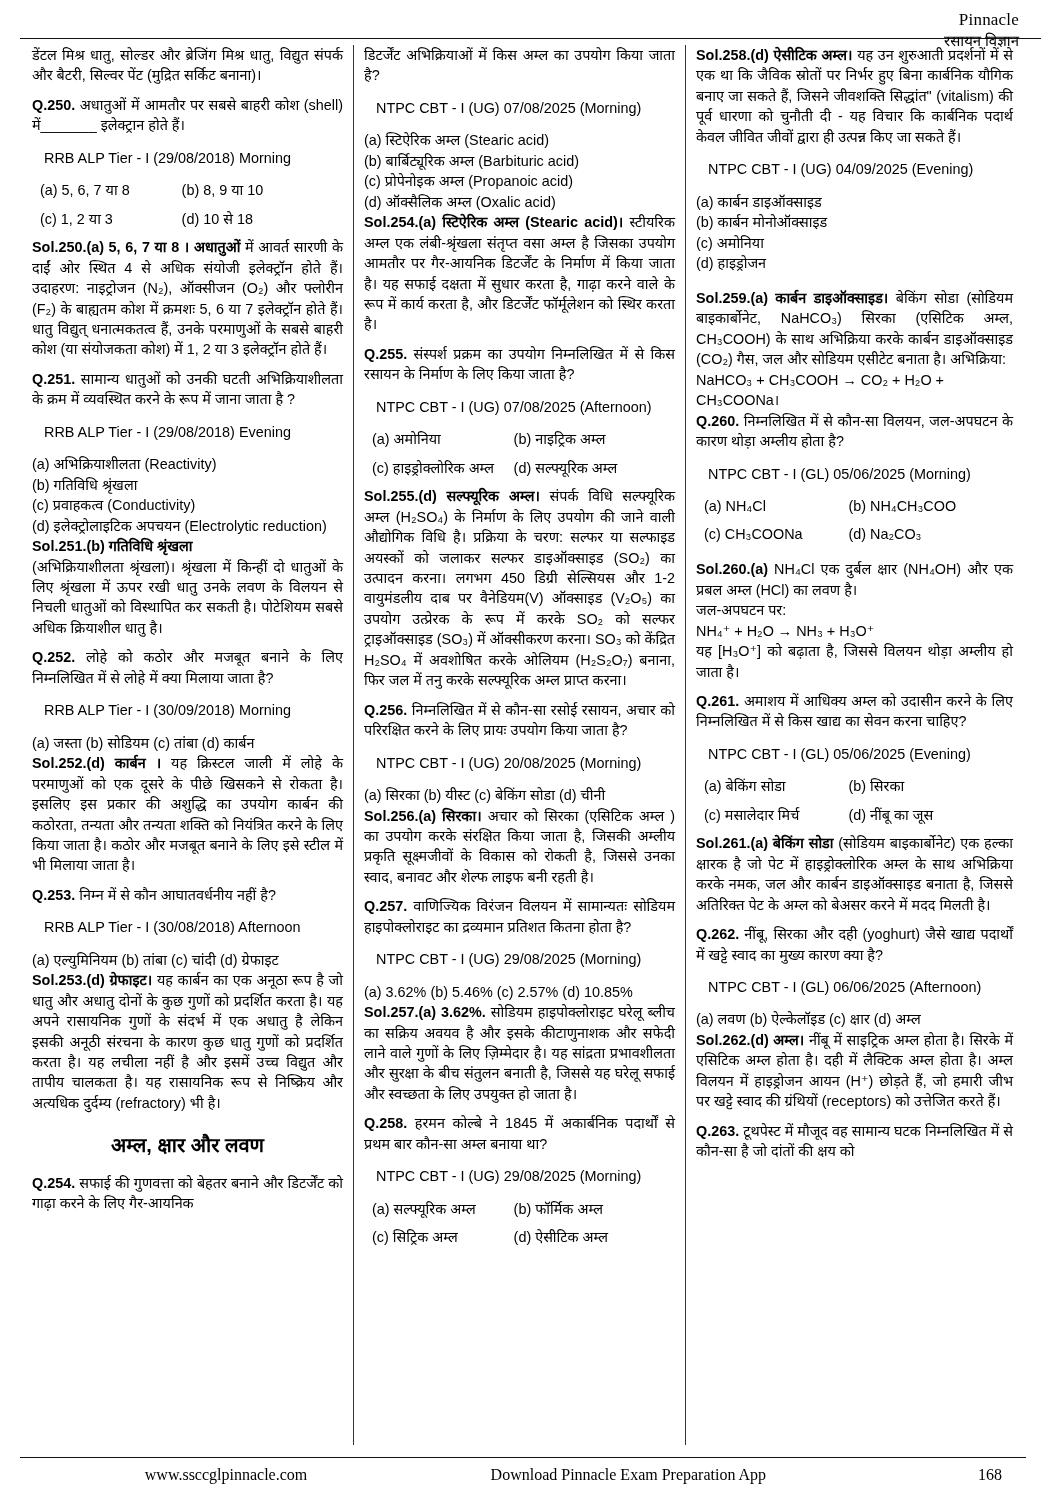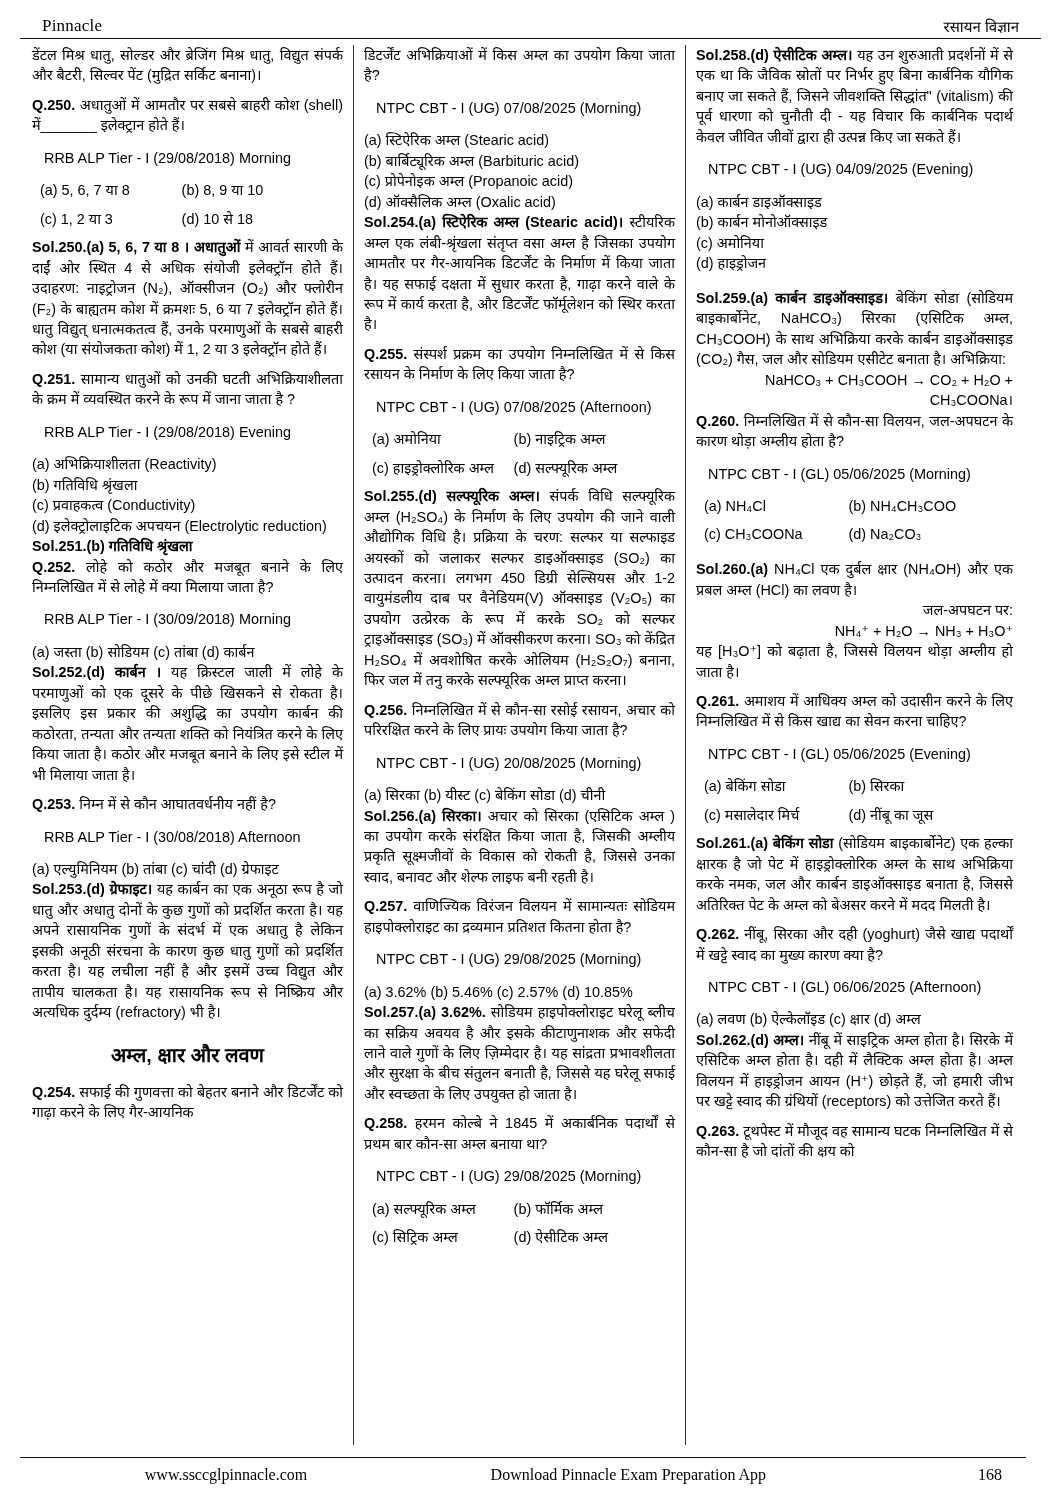--- a/index.html
+++ b/index.html
@@ -21,28 +21,29 @@
     overflow: hidden;
   }
   
   .page-header {
     display: flex;
     justify-content: space-between;
     align-items: flex-end;
     height: 26px;
     padding: 0 22px 2px 22px;
     border-bottom: 1.6px solid #111;
+    flex-direction: column;
   }
   .header-left {
     font-family: "Liberation Serif", "DejaVu Serif", serif;
     font-size: 17px;
     letter-spacing: 0.2px;
   }
   .header-right {
-    font-family: Liberation Sans, sans-serif;
+    font-family: Liberation Serif, serif;
     font-size: 15px;
   }
   
   .columns {
     display: flex;
     height: 1400px;
     padding-top: 6px;
   }
   .col {
     width: 333px;
@@ -72,21 +73,21 @@
   .optrow > span { display: block; }
   .ow1 { width: 48%; }
   .ow2 { width: 52%; }
   .hang { padding-left: 22px; text-indent: -22px; text-align: left; }
   .sechead {
     text-align: center;
     font-weight: bold;
     font-size: 20px;
     margin: 18px 0 13px 0;
   }
-  .eq { text-align: right; margin: 0; }
+  .eq { text-align: left; margin: 0; }
 
   
   .page-footer {
     position: absolute;
     left: 20px;
     right: 35px;
     bottom: 8px;
     height: 34px;
     border-top: 1.6px solid #111;
     display: flex;
@@ -140,20 +141,21 @@
       </p>
       <p class="src">RRB ALP Tier - I (29/08/2018) Evening</p>
       <p class="opt">(a) अभिक्रियाशीलता (Reactivity)</p>
       <p class="opt">(b) गतिविधि श्रृंखला</p>
       <p class="opt">(c) प्रवाहकत्व (Conductivity)</p>
       <p class="opt hang blk">(d) इलेक्ट्रोलाइटिक अपचयन (Electrolytic reduction)</p>
 
       <p class="blk nogap">
         <b>Sol.251.(b) गतिविधि श्रृंखला</b>
       </p>
+      <p class="blk">(अभिक्रियाशीलता श्रृंखला)। श्रृंखला में किन्हीं दो धातुओं के लिए श्रृंखला में ऊपर रखी धातु उनके लवण के विलयन से निचली धातुओं को विस्थापित कर सकती है। पोटेशियम सबसे अधिक क्रियाशील धातु है।</p>
 
       <p class="blk tight">
         <b>Q.252.</b>
         <span>लोहे को कठोर और मजबूत बनाने के लिए निम्नलिखित में से लोहे में क्या मिलाया जाता है?</span>
       </p>
       <p class="src">RRB ALP Tier - I (30/09/2018) Morning</p>
       <p class="opt blk">(a) जस्ता  (b) सोडियम  (c) तांबा  (d) कार्बन</p>
 
       <p class="blk">
         <b>Sol.252.(d) कार्बन ।</b>

